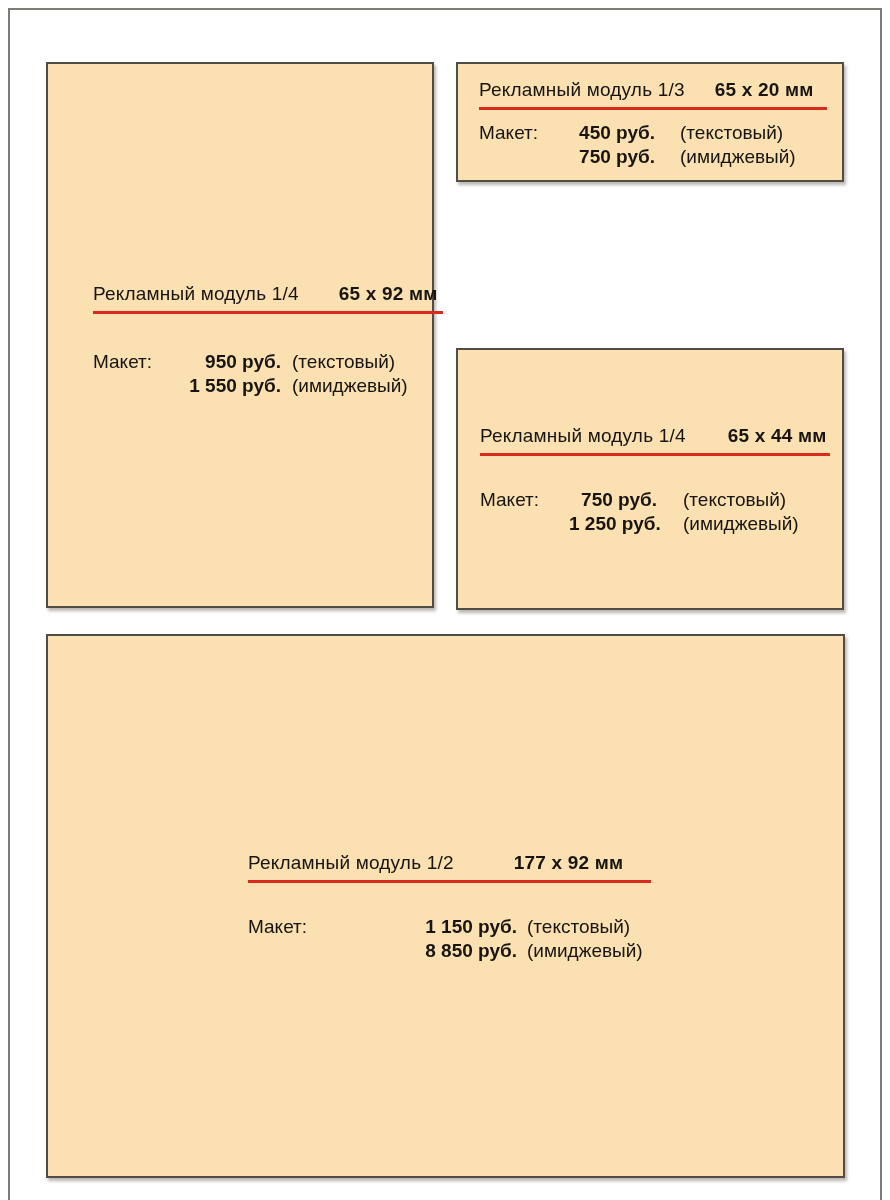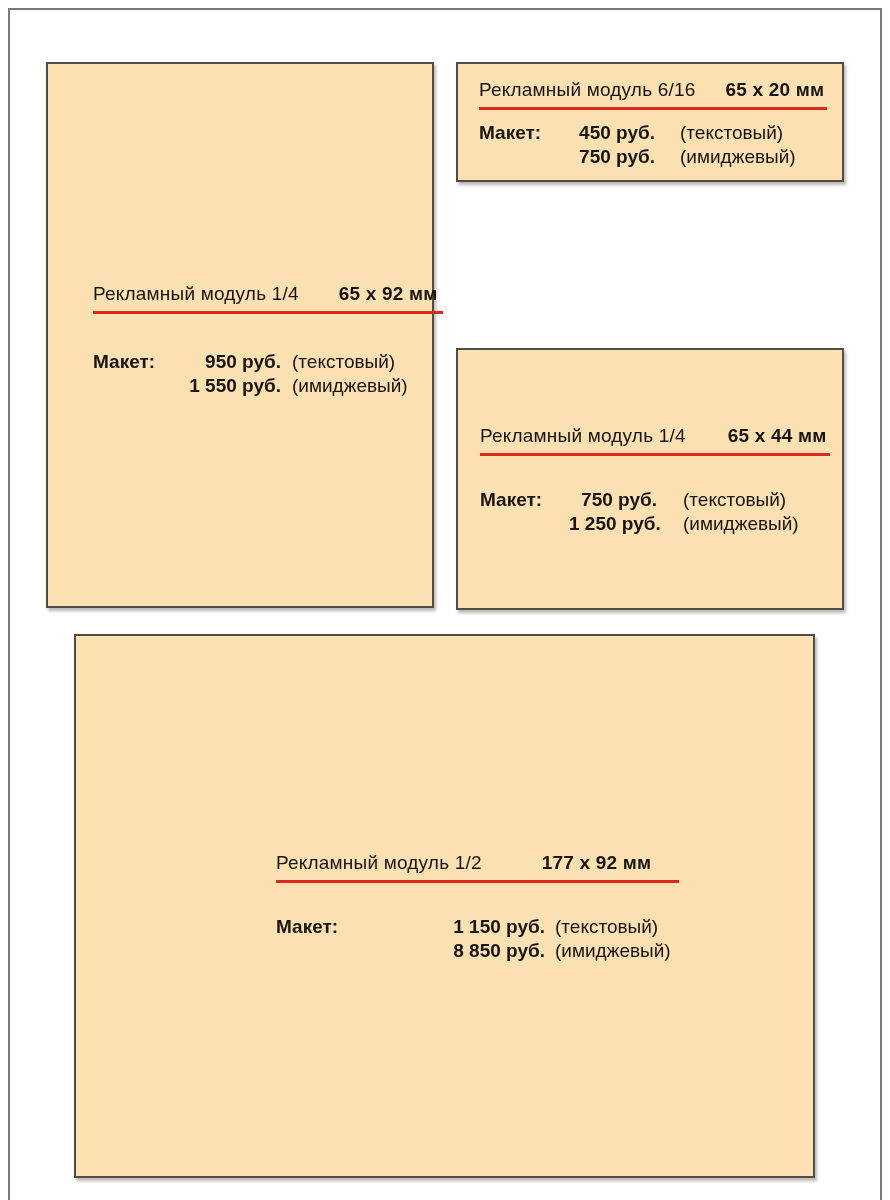--- a/index.html
+++ b/index.html
@@ -35,21 +35,21 @@
   
   .b1 { left: 46px;  top: 62px;  width: 388px; height: 546px; padding-left: 24px;
         --ct: 219px; --pl: 21px; --rw: 350px; --rg: 36px;
         --lw: 86px;  --pw: 102px; --tp: 11px; --tg: 40px; }
   .b2 { left: 456px; top: 62px;  width: 388px; height: 120px;
         --ct: 15px;  --pl: 21px; --rw: 348px; --rg: 11px;
         --lw: 100px; --pw: 76px;  --tp: 25px; --tg: 30px; }
   .b3 { left: 456px; top: 348px; width: 388px; height: 262px;
         --ct: 75px;  --pl: 22px; --rw: 350px; --rg: 32px;
         --lw: 89px;  --pw: 88px;  --tp: 26px; --tg: 42px; }
-  .b4 { left: 46px;  top: 634px; width: 741px; height: 544px; margin-left: 28px;
+  .b4 { left: 46px;  top: 634px; width: 799px; height: 544px;
         --ct: 216px; --pl: 200px; --rw: 403px; --rg: 32px;
         --lw: 174px; --pw: 95px;  --tp: 10px; --tg: 60px; }
 
   .title-row {
     padding: var(--ct) 0 0 var(--pl);
     display: flex;
     align-items: baseline;
     font-size: 19px;
     line-height: 22px;
     white-space: nowrap;
@@ -63,21 +63,21 @@
     width: var(--rw);
   }
   .rows {
     margin: var(--rg) 0 0 var(--pl);
     display: grid;
     grid-template-columns: var(--lw) var(--pw) auto;
     font-size: 19px;
     line-height: 24px;
     white-space: nowrap;
   }
-  .lbl { font-weight: bold; }
+  .lbl { font-weight: normal; }
   .amt { font-weight: bold; text-align: right; }
   .typ { padding-left: var(--tp); }
 </style>
 </head>
 <body>
 
 <div class="frame"></div>
 
 <div class="card b1">
   <div class="title-row">
@@ -90,21 +90,21 @@
     <span class="amt">950 руб.</span>
     <span class="typ">(текстовый)</span>
     <span class="lbl"></span>
     <span class="amt">1 550 руб.</span>
     <span class="typ">(имиджевый)</span>
   </div>
 </div>
 
 <div class="card b2">
   <div class="title-row">
-    <span class="title">Рекламный модуль 6/16</span>
+    <span class="title">Рекламный модуль 1/3</span>
     <span class="size">65 x 20 мм</span>
   </div>
   <div class="rule"></div>
   <div class="rows">
     <span class="lbl">Макет:</span>
     <span class="amt">450 руб.</span>
     <span class="typ">(текстовый)</span>
     <span class="lbl"></span>
     <span class="amt">750 руб.</span>
     <span class="typ">(имиджевый)</span>

